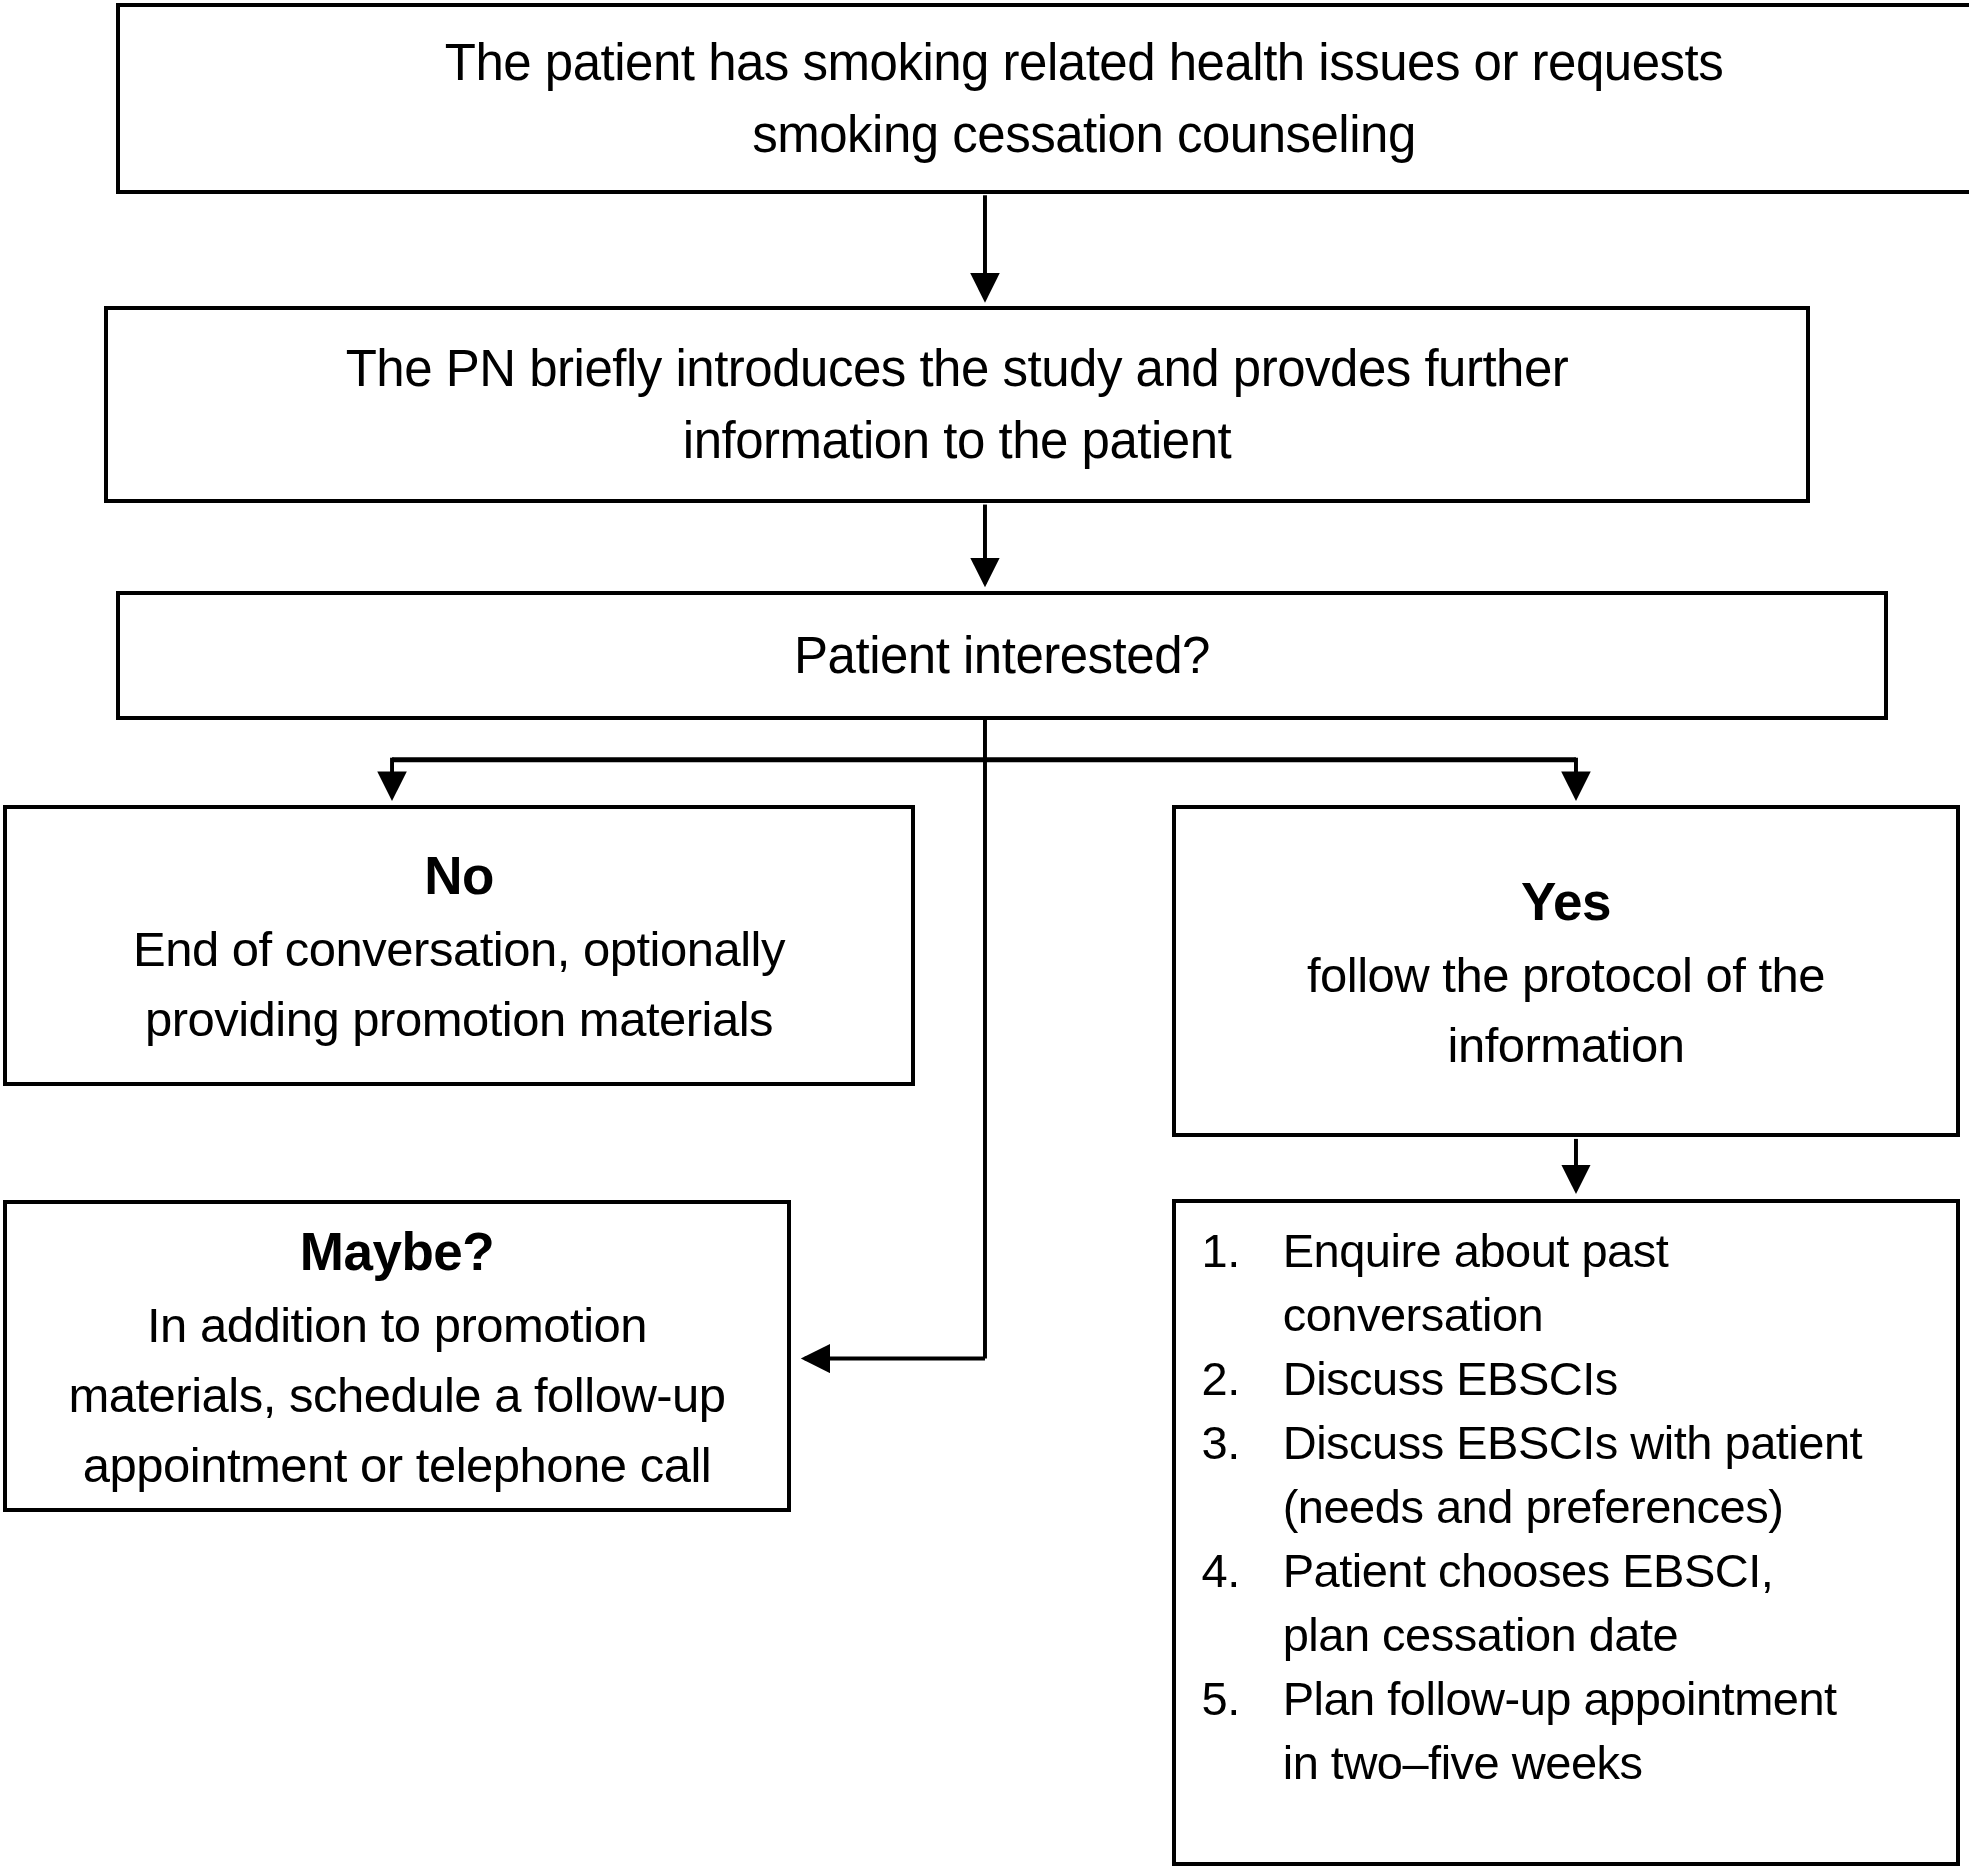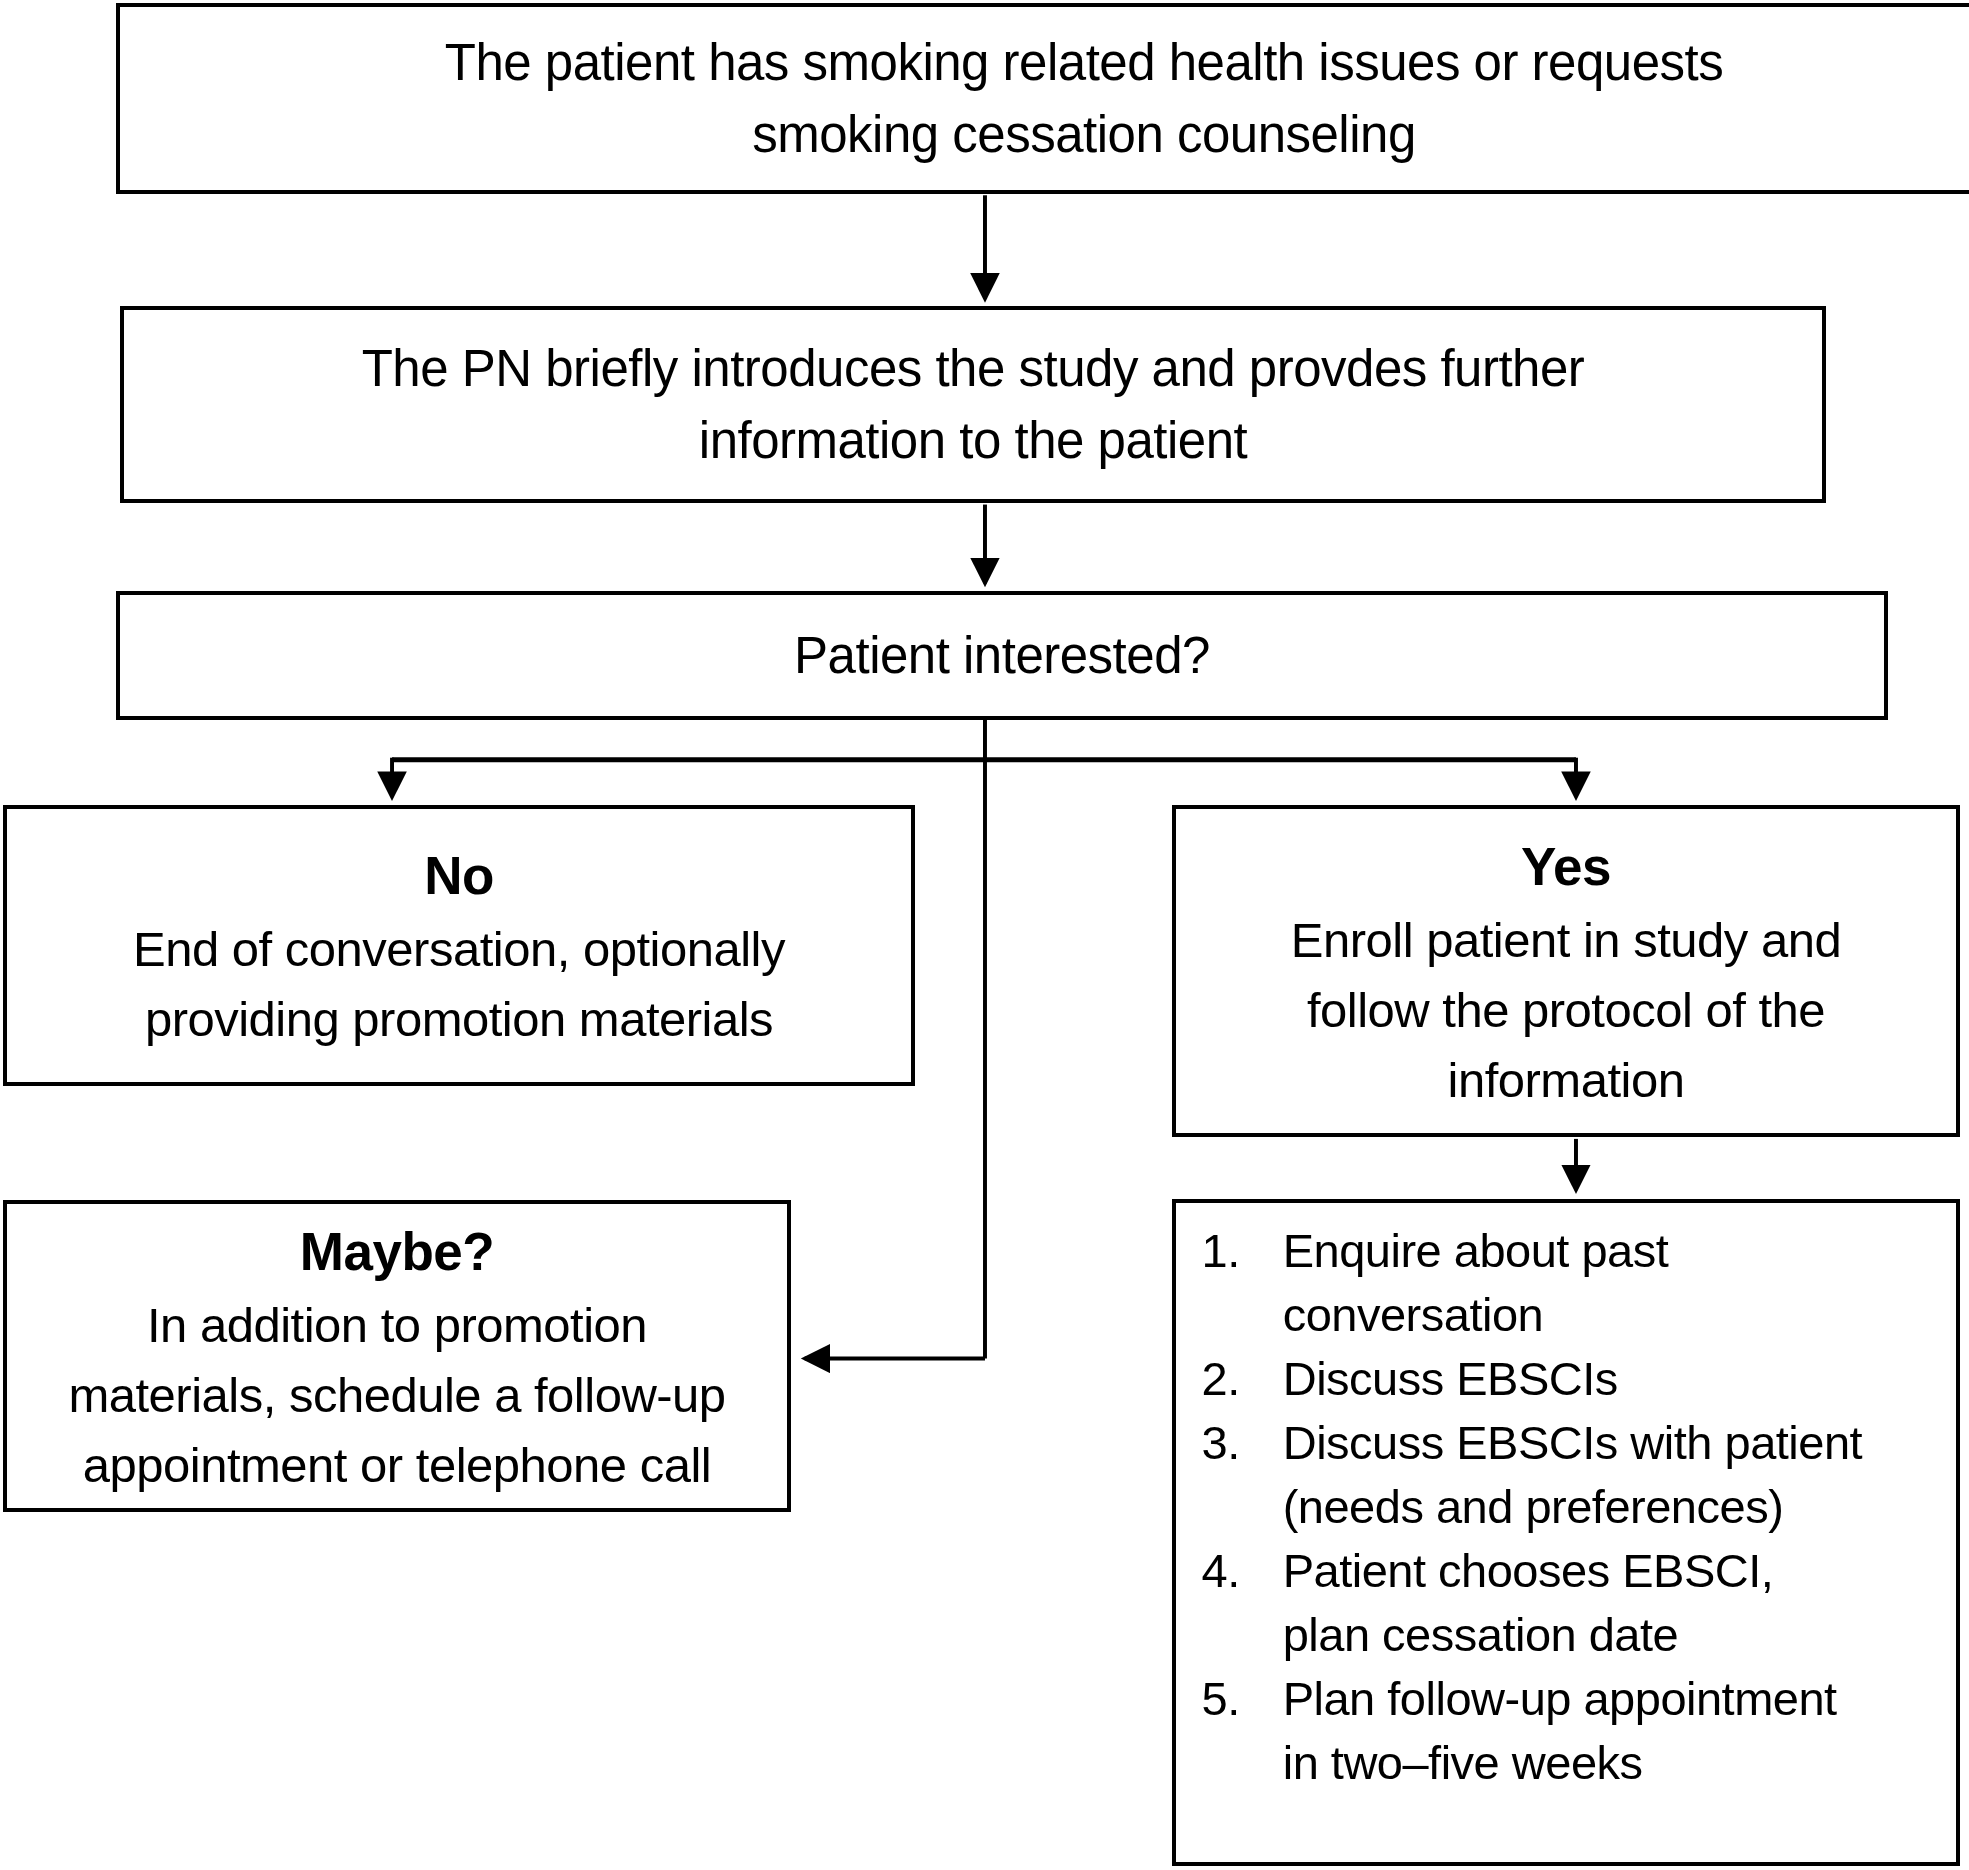--- a/index.html
+++ b/index.html
@@ -45,21 +45,21 @@
   }
   .node-title {
     font-weight: bold;
     font-size: 53px;
     line-height: 77px;
   }
   .node-line { white-space: normal; }
 
   
   .n-start    { left: 116px;  top: 3px;    width: 1936px; height: 191px; }
-  .n-intro    { left: 120px;  top: 306px;  width: 1706px; height: 197px; }
+  .n-intro    { left: 104px;  top: 306px;  width: 1706px; height: 197px; }
   .n-question { left: 116px;  top: 591px;  width: 1772px; height: 129px; }
   .n-no       { left: 3px;    top: 805px;  width: 912px;  height: 281px; }
   .n-maybe    { left: 3px;    top: 1200px; width: 788px;  height: 312px; }
   .n-yes      { left: 1172px; top: 805px;  width: 788px;  height: 332px; }
   .n-protocol {
     left: 1172px; top: 1199px; width: 788px; height: 667px;
     justify-content: flex-start;
     align-items: stretch;
     text-align: left;
     padding: 15.8px 14.8px 9.9px 19.7px;
@@ -123,21 +123,20 @@
 
   <div class="node node-branch n-maybe">
     <div class="node-title">Maybe?</div>
     <div class="node-line">In addition to promotion</div>
     <div class="node-line">materials, schedule a follow-up</div>
     <div class="node-line">appointment or telephone call</div>
   </div>
 
   <div class="node node-branch n-yes">
     <div class="node-title">Yes</div>
-    <div class="node-line">Enroll patient in study and</div>
     <div class="node-line">follow the protocol of the</div>
     <div class="node-line">information</div>
   </div>
 
   <div class="node n-protocol">
 
     <div class="list-item">
       <div class="list-num">1.</div>
       <div class="list-lines">
         <div class="node-line">Enquire about past</div>

